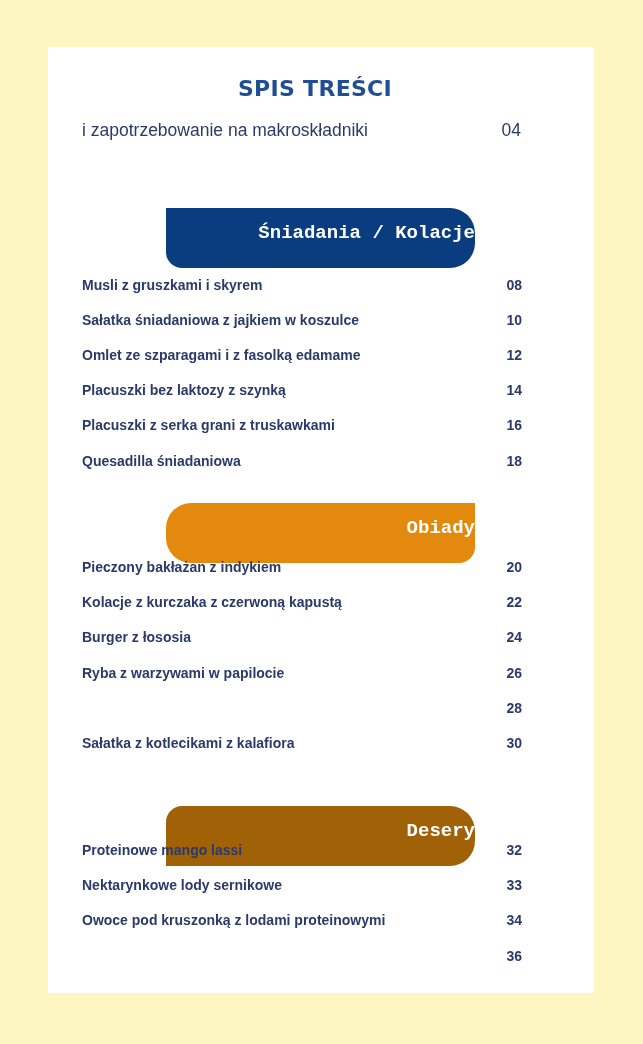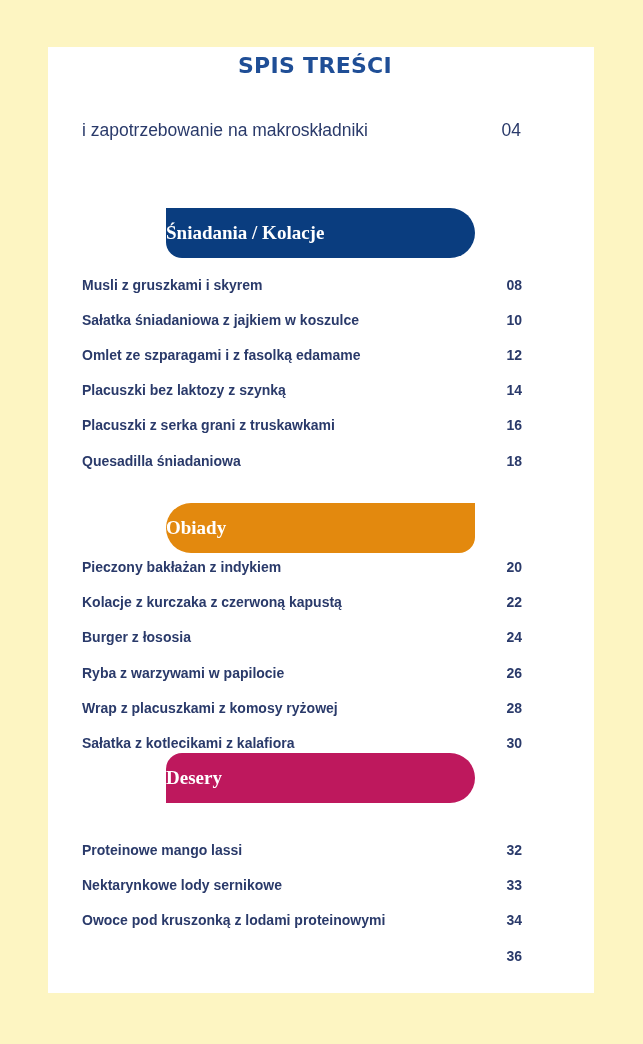--- a/index.html
+++ b/index.html
@@ -18,21 +18,21 @@
       position: absolute;
       left: 48px;
       top: 47px;
       width: 546px;
       height: 946px;
       background: #ffffff;
     }
     .title {
       position: absolute;
       left: 0;
-      top: 4px;
+      top: 27px;
       width: 534px;
       text-align: center;
       font-family: "DejaVu Sans", sans-serif;
       font-weight: bold;
       font-size: 22px;
       letter-spacing: 0.3px;
       color: #1f4e96;
       line-height: 30px;
     }
     .intro {
@@ -51,42 +51,42 @@
       width: 33px;
       text-align: right;
       font-size: 17.5px;
       line-height: 24px;
       color: #2a3a6a;
     }
     .banner {
       position: absolute;
       left: 118px;
       width: 309px;
-      height: 50px;
+      height: 60px;
       color: #ffffff;
-      font-family: Liberation Serif, serif;
+      font-family: Liberation Mono, monospace;
       font-weight: bold;
       font-size: 19px;
       line-height: 50px;
-      text-align: left;
+      text-align: right;
     }
     .banner.b1 {
       top: 161px;
       background: #0a3d7f;
       border-radius: 0 25px 25px 16px;
     }
     .banner.b2 {
       top: 444px;
       background: #e3890e;
       border-radius: 25px 0 16px 25px;
       margin-top: 12px;
     }
     .banner.b3 {
-      top: 706px;
-      background: #be185d;
+      top: 759px;
+      background: #a16207;
       border-radius: 16px 25px 25px 0;
     }
     .entry {
       position: absolute;
       left: 34px;
       width: 440px;
       height: 26px;
       font-size: 14px;
       line-height: 26px;
       color: #2a3a6a;
@@ -156,21 +156,20 @@
   </div>
   <div class="entry" style="top:577px">
     <span class="name">Burger z łososia</span>
     <span class="page">24</span>
   </div>
   <div class="entry" style="top:613px">
     <span class="name">Ryba z warzywami w papilocie</span>
     <span class="page">26</span>
   </div>
   <div class="entry" style="top:648px">
-    <span class="name">Wrap z placuszkami z komosy ryżowej</span>
     <span class="page">28</span>
   </div>
   <div class="entry" style="top:683px">
     <span class="name">Sałatka z kotlecikami z kalafiora</span>
     <span class="page">30</span>
   </div>
 
   <div class="banner b3">Desery</div>
 
   <div class="entry" style="top:790px">

